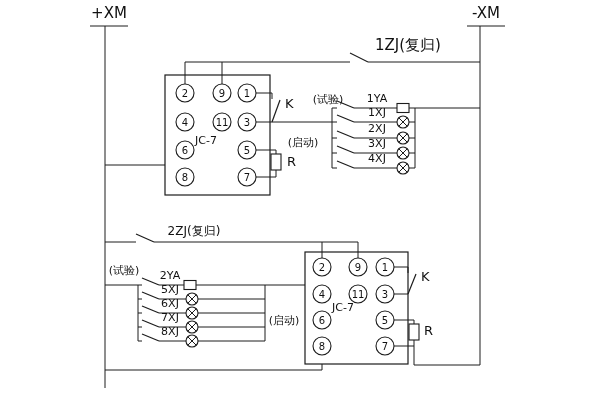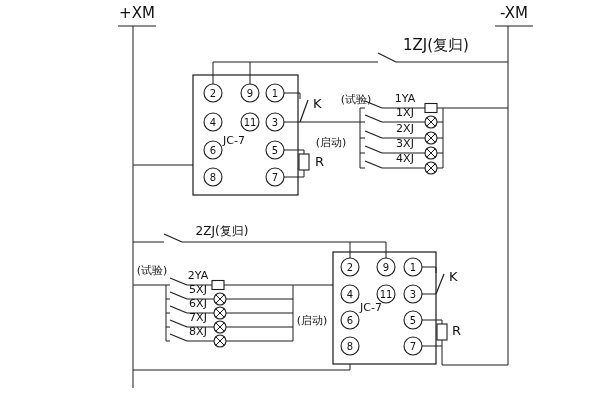--- a/index.html
+++ b/index.html
@@ -1,16 +1,16 @@
 <!DOCTYPE html>
 <html><head>
 <meta charset="utf-8">
 <style>
   html,body{margin:0;padding:0;background:#ffffff;}
-  .stage{width:552px;height:400px;position:relative;background:#ffffff;overflow:hidden;padding-left:28px;}
+  .stage{width:552px;height:400px;position:relative;background:#ffffff;overflow:hidden;}
   svg{display:block;}
   .wire{stroke:#1c1c1c;stroke-width:1;fill:none;}
   .blade{stroke:#1c1c1c;stroke-width:1.2;fill:none;}
   .box{fill:none;stroke:#1c1c1c;stroke-width:1.2;}
   .comp{fill:#ffffff;stroke:#1c1c1c;stroke-width:1.1;}
   .lbl{font-family:"DejaVu Sans","Liberation Sans",sans-serif;fill:#111111;}
   .tnum{font-family:"DejaVu Sans","Liberation Sans",sans-serif;fill:#111111;font-size:10px;text-anchor:middle;}
 </style>
 </head>
 <body>

